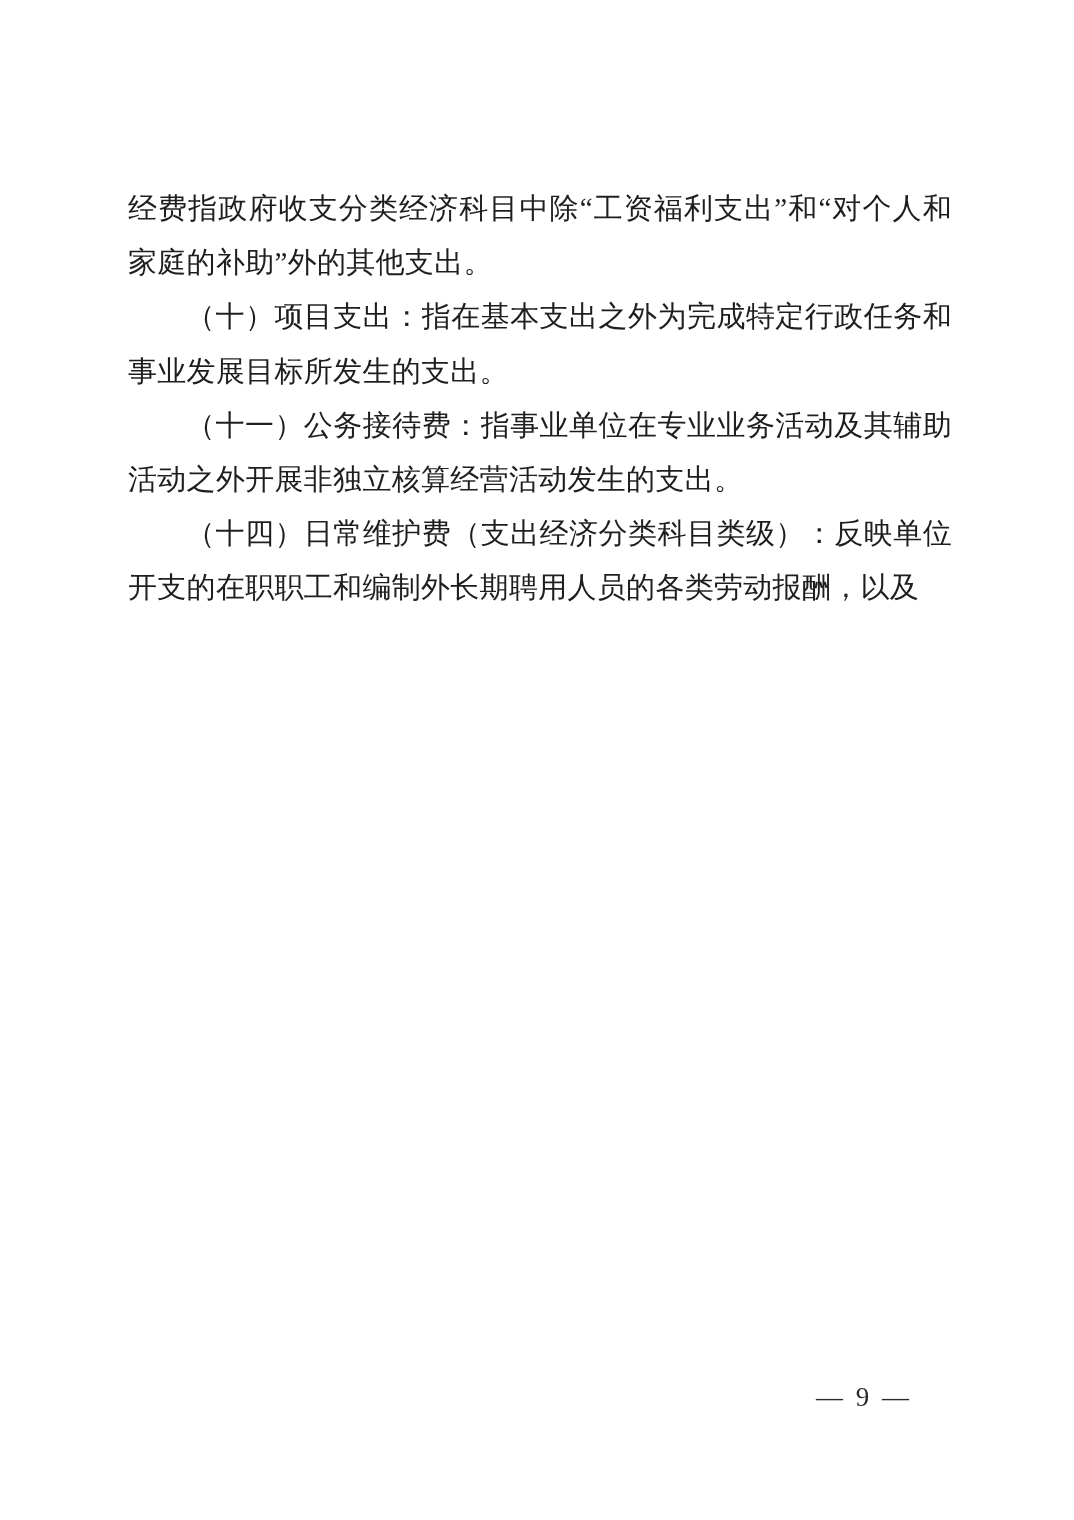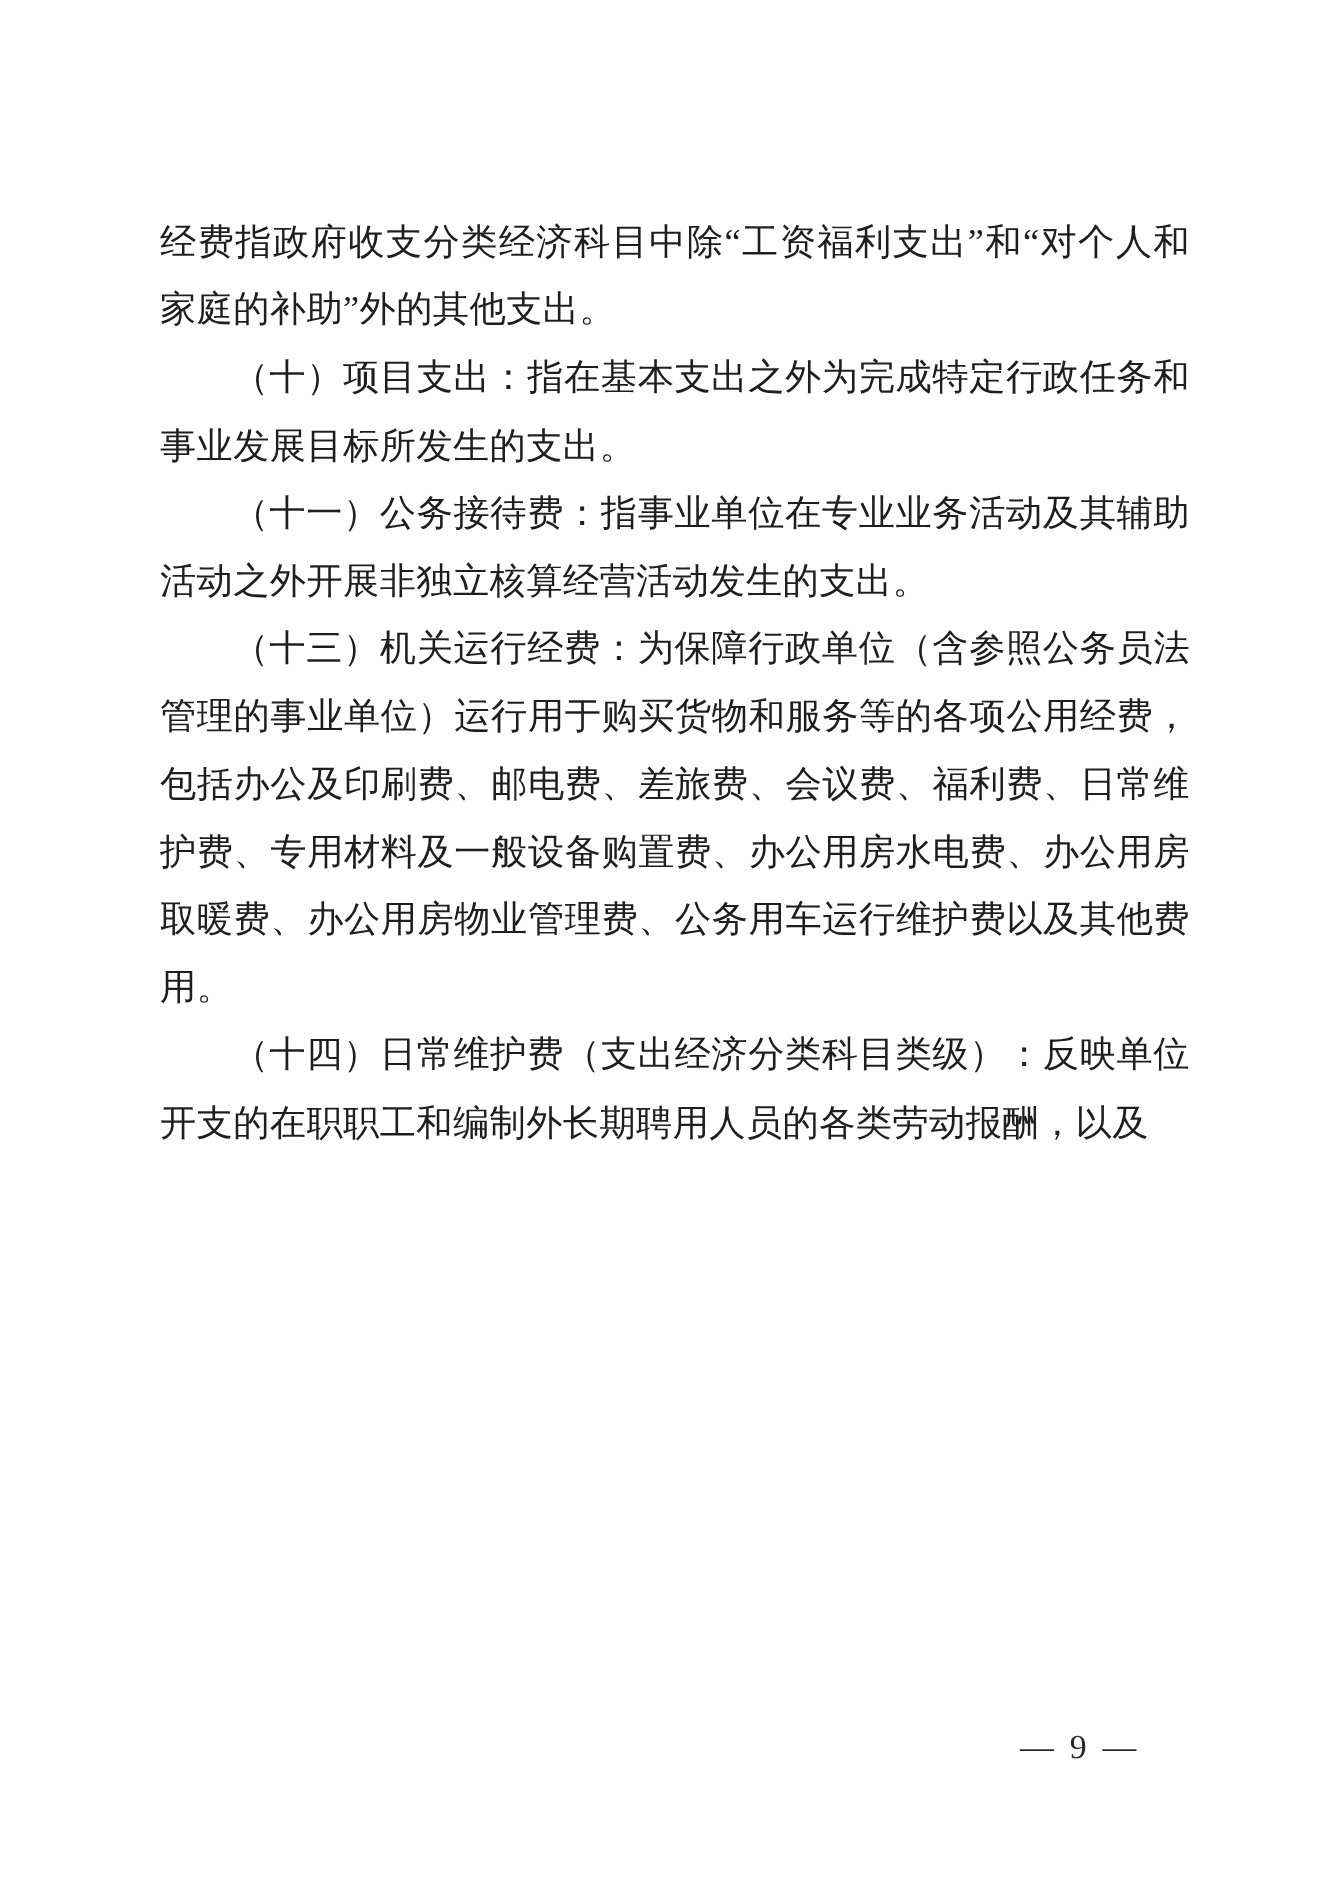--- a/index.html
+++ b/index.html
@@ -15,21 +15,21 @@
     font-family: "Liberation Serif", "DejaVu Serif", serif;
   }
   .page {
     position: absolute;
     inset: 0;
     background: #ffffff;
   }
   .text-block {
     position: absolute;
     left: 128px;
-    top: 167px;
+    top: 181px;
     width: 824px;
     color: #1e1e1e;
     font-size: 29px;
     line-height: 54.2px;
     text-align: justify;
     text-align-last: left;
     letter-spacing: 0.3px;
   }
   p.para {
     margin: 0;
@@ -60,21 +60,20 @@
 
   <div class="text-block">
 
     <p class="para"><span>经费指政府收支分类经济科目中除“工资福利支出”和“对个人和家庭的补助”外的其他支出。</span></p>
 
     <p class="para indent"><span class="lead">（十）项目支出：</span><span>指在基本支出之外为完成特定行政任务和事业发展目标所发生的支出。</span></p>
 
     <p class="para indent"><span class="lead">（十一）公务接待费：</span><span>指事业单位在专业业务活动及其辅助活动之外开展非独立核算经营活动发生的支出。</span></p>
 
 
-    <p class="para indent"><span class="lead">（十三）机关运行经费：</span><span>为保障行政单位（含参照公务员法管理的事业单位）运行用于购买货物和服务等的各项公用经费，包括办公及印刷费、邮电费、差旅费、会议费、福利费、日常维护费、专用材料及一般设备购置费、办公用房水电费、办公用房取暖费、办公用房物业管理费、公务用车运行维护费以及其他费用。</span></p>
 
     <p class="para indent"><span class="lead">（十四）日常维护费（支出经济分类科目类级）：</span><span>反映单位开支的在职职工和编制外长期聘用人员的各类劳动报酬，以及</span></p>
 
   </div>
 
   <div class="page-number">— 9 —</div>
 
 </div>
 
 </body></html>

